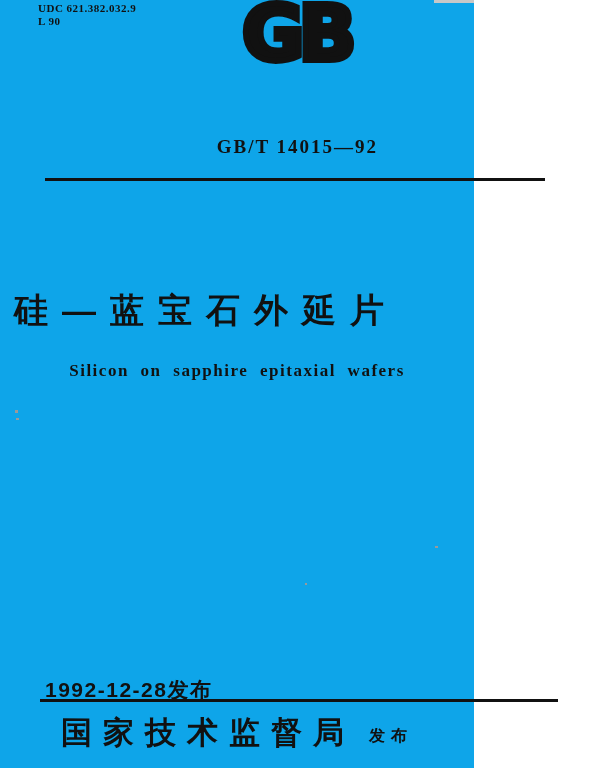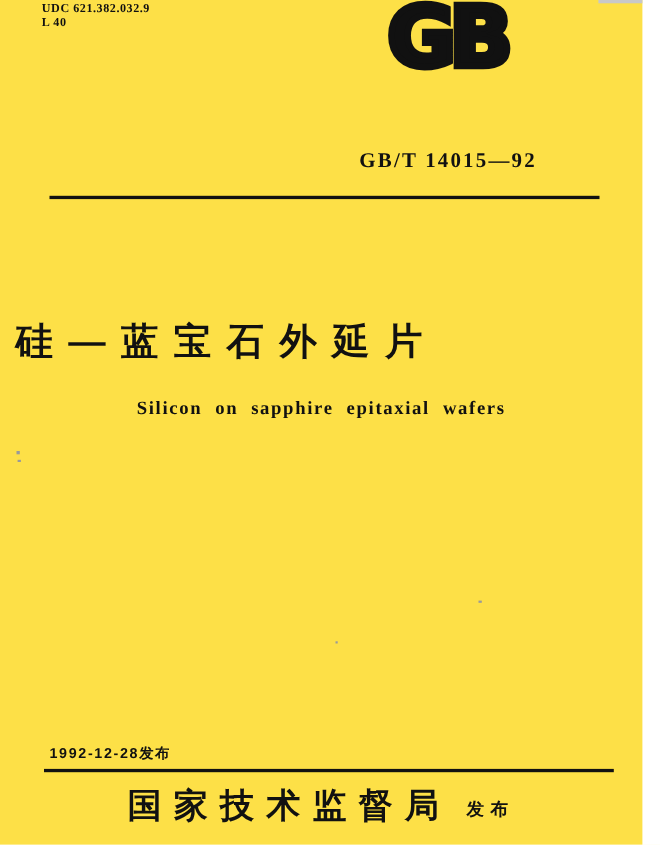--- a/index.html
+++ b/index.html
@@ -7,23 +7,23 @@
     padding: 0;
     width: 600px;
     height: 768px;
     background: #ffffff;
     overflow: hidden;
     font-family: "Liberation Sans", sans-serif;
     color: #111111;
   }
   .page {
     position: relative;
-    width: 584px;
+    width: 474px;
     height: 768px;
-    background: #fde047;
+    background: #0ea5e9;
   }
   .udc-block {
     position: absolute;
     left: 38px;
     top: 2px;
     font-family: "Liberation Serif", serif;
     font-weight: bold;
     font-size: 11px;
     line-height: 13px;
     letter-spacing: 0.5px;
@@ -97,21 +97,21 @@
   }
   .dates-row {
     position: absolute;
     top: 676px;
     left: 45px;
     right: 45px;
     display: flex;
     justify-content: space-between;
     font-family: "Liberation Sans", sans-serif;
     font-weight: bold;
-    font-size: 13px;
+    font-size: 21px;
     letter-spacing: 1.5px;
     color: #111111;
   }
   .rule-bottom {
     position: absolute;
     top: 699px;
     left: 40px;
     width: 518px;
     height: 3px;
     background: #111111;
@@ -156,21 +156,21 @@
     background: #c8c8c8;
   }
 </style>
 </head>
 <body>
 
 <div class="page">
 
   <div class="udc-block">
     <div>UDC 621.382.032.9</div>
-    <div>L 40</div>
+    <div>L 90</div>
   </div>
 
   <svg class="gb-logo" viewBox="0 0 134 66" aria-hidden="true">
     <text x="0" y="60" font-family="DejaVu Sans, sans-serif" font-weight="bold" font-size="76" letter-spacing="-6" fill="#111111" stroke="#111111" stroke-width="6">GB</text>
   </svg>
 
 
   <div class="standard-number">GB/T 14015—92</div>
 
   <div class="rule-top"></div>

